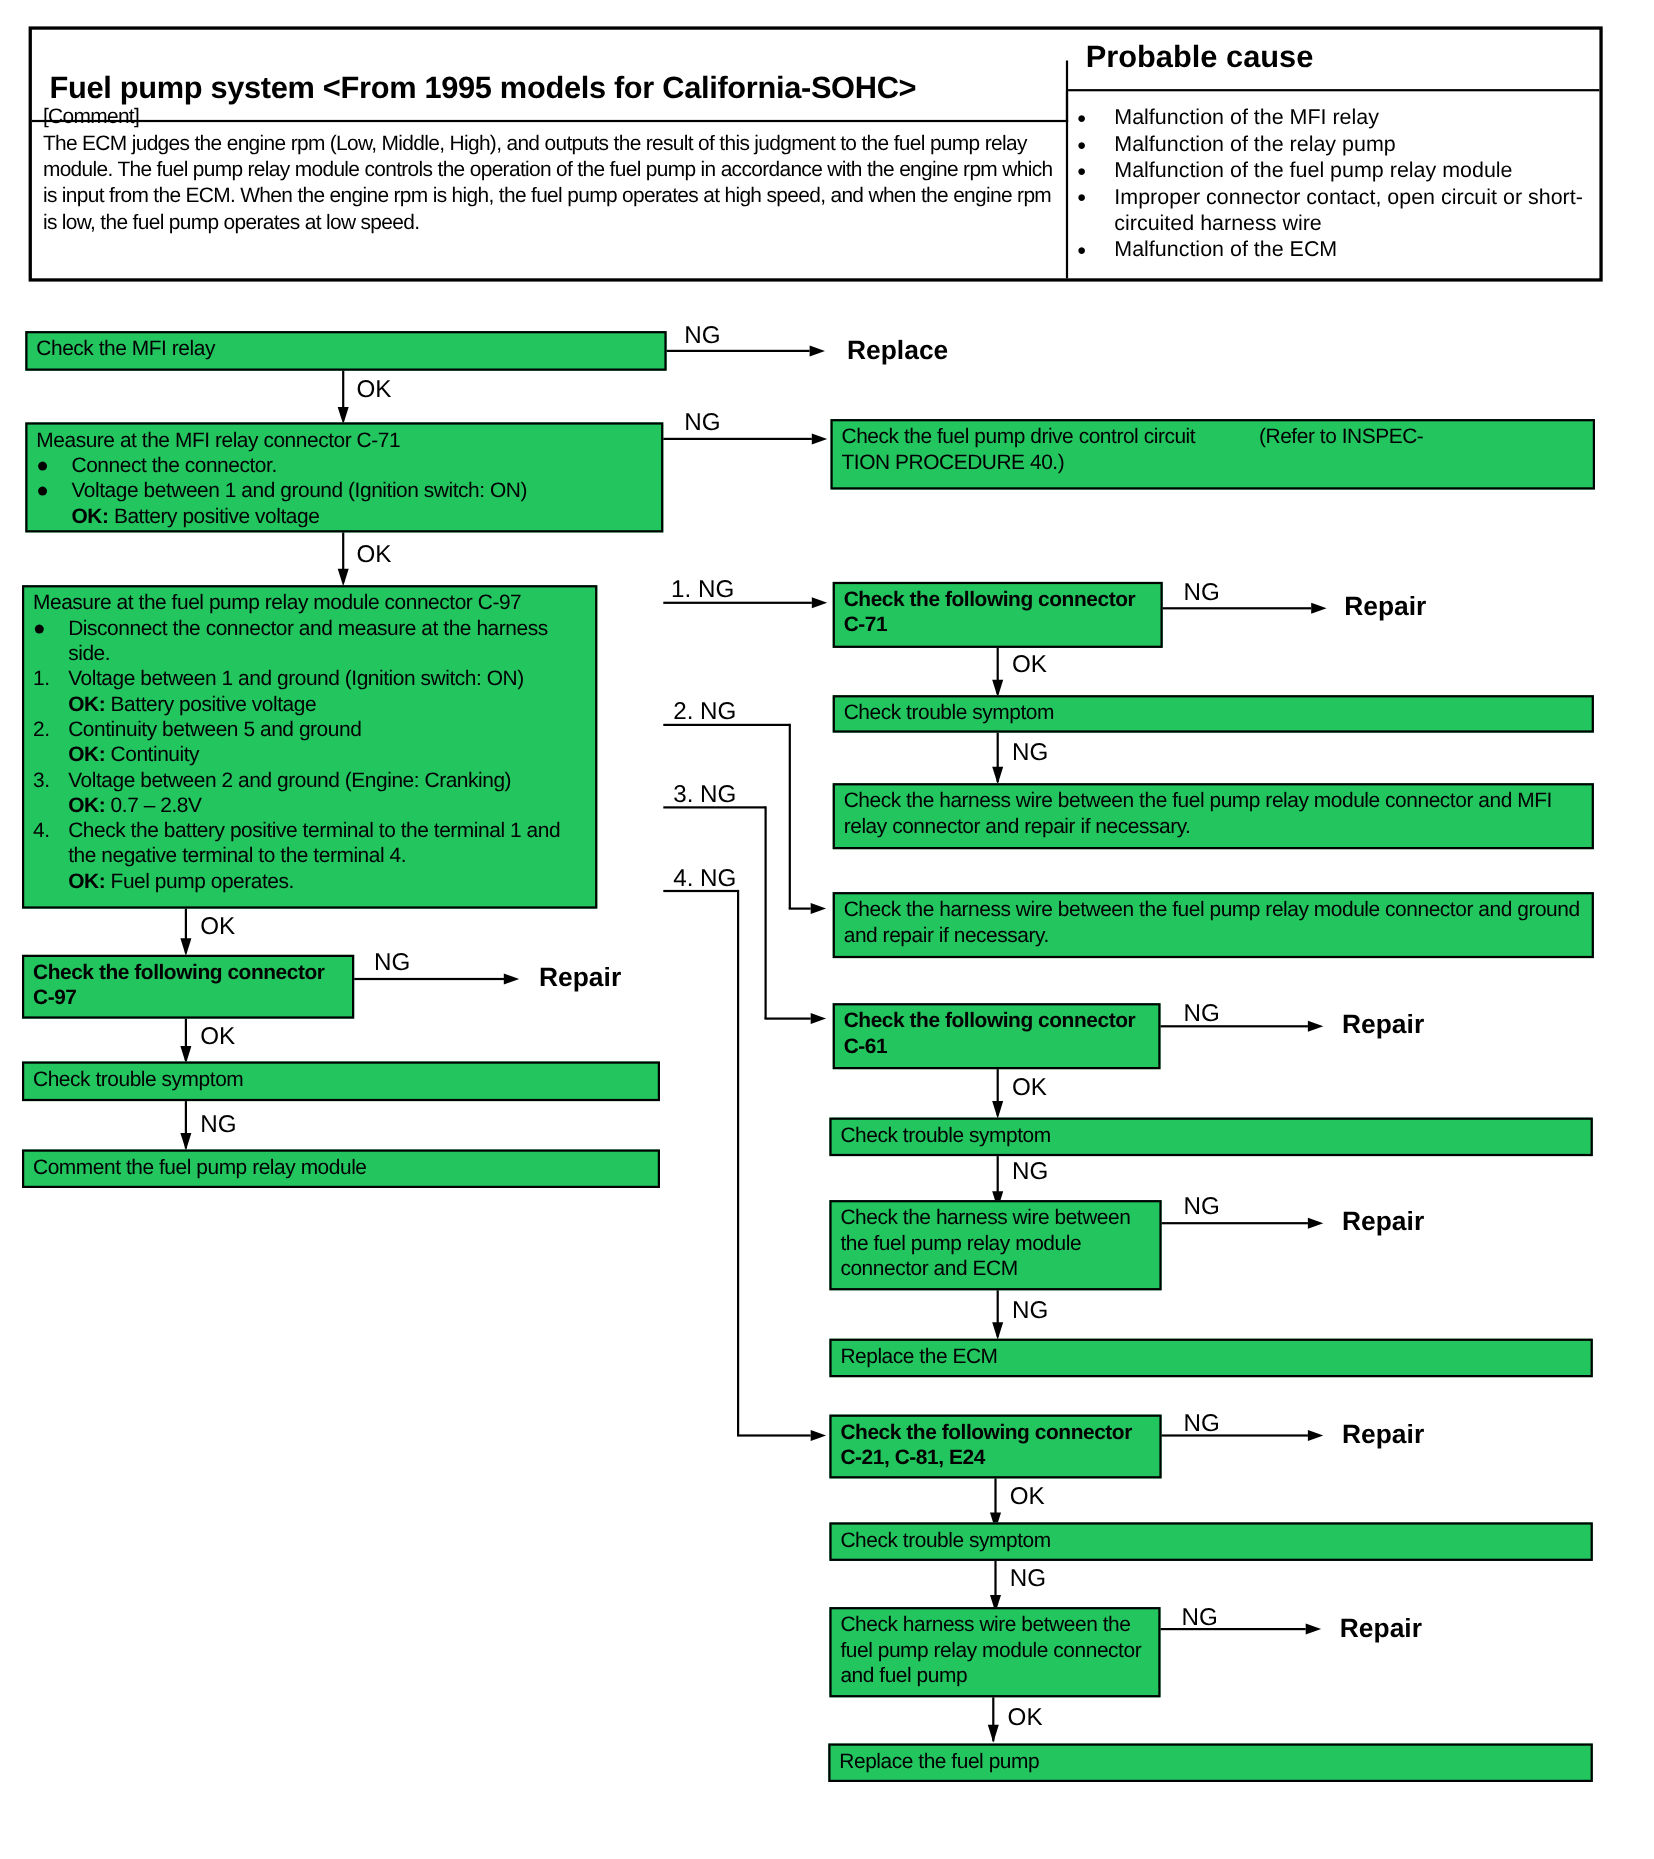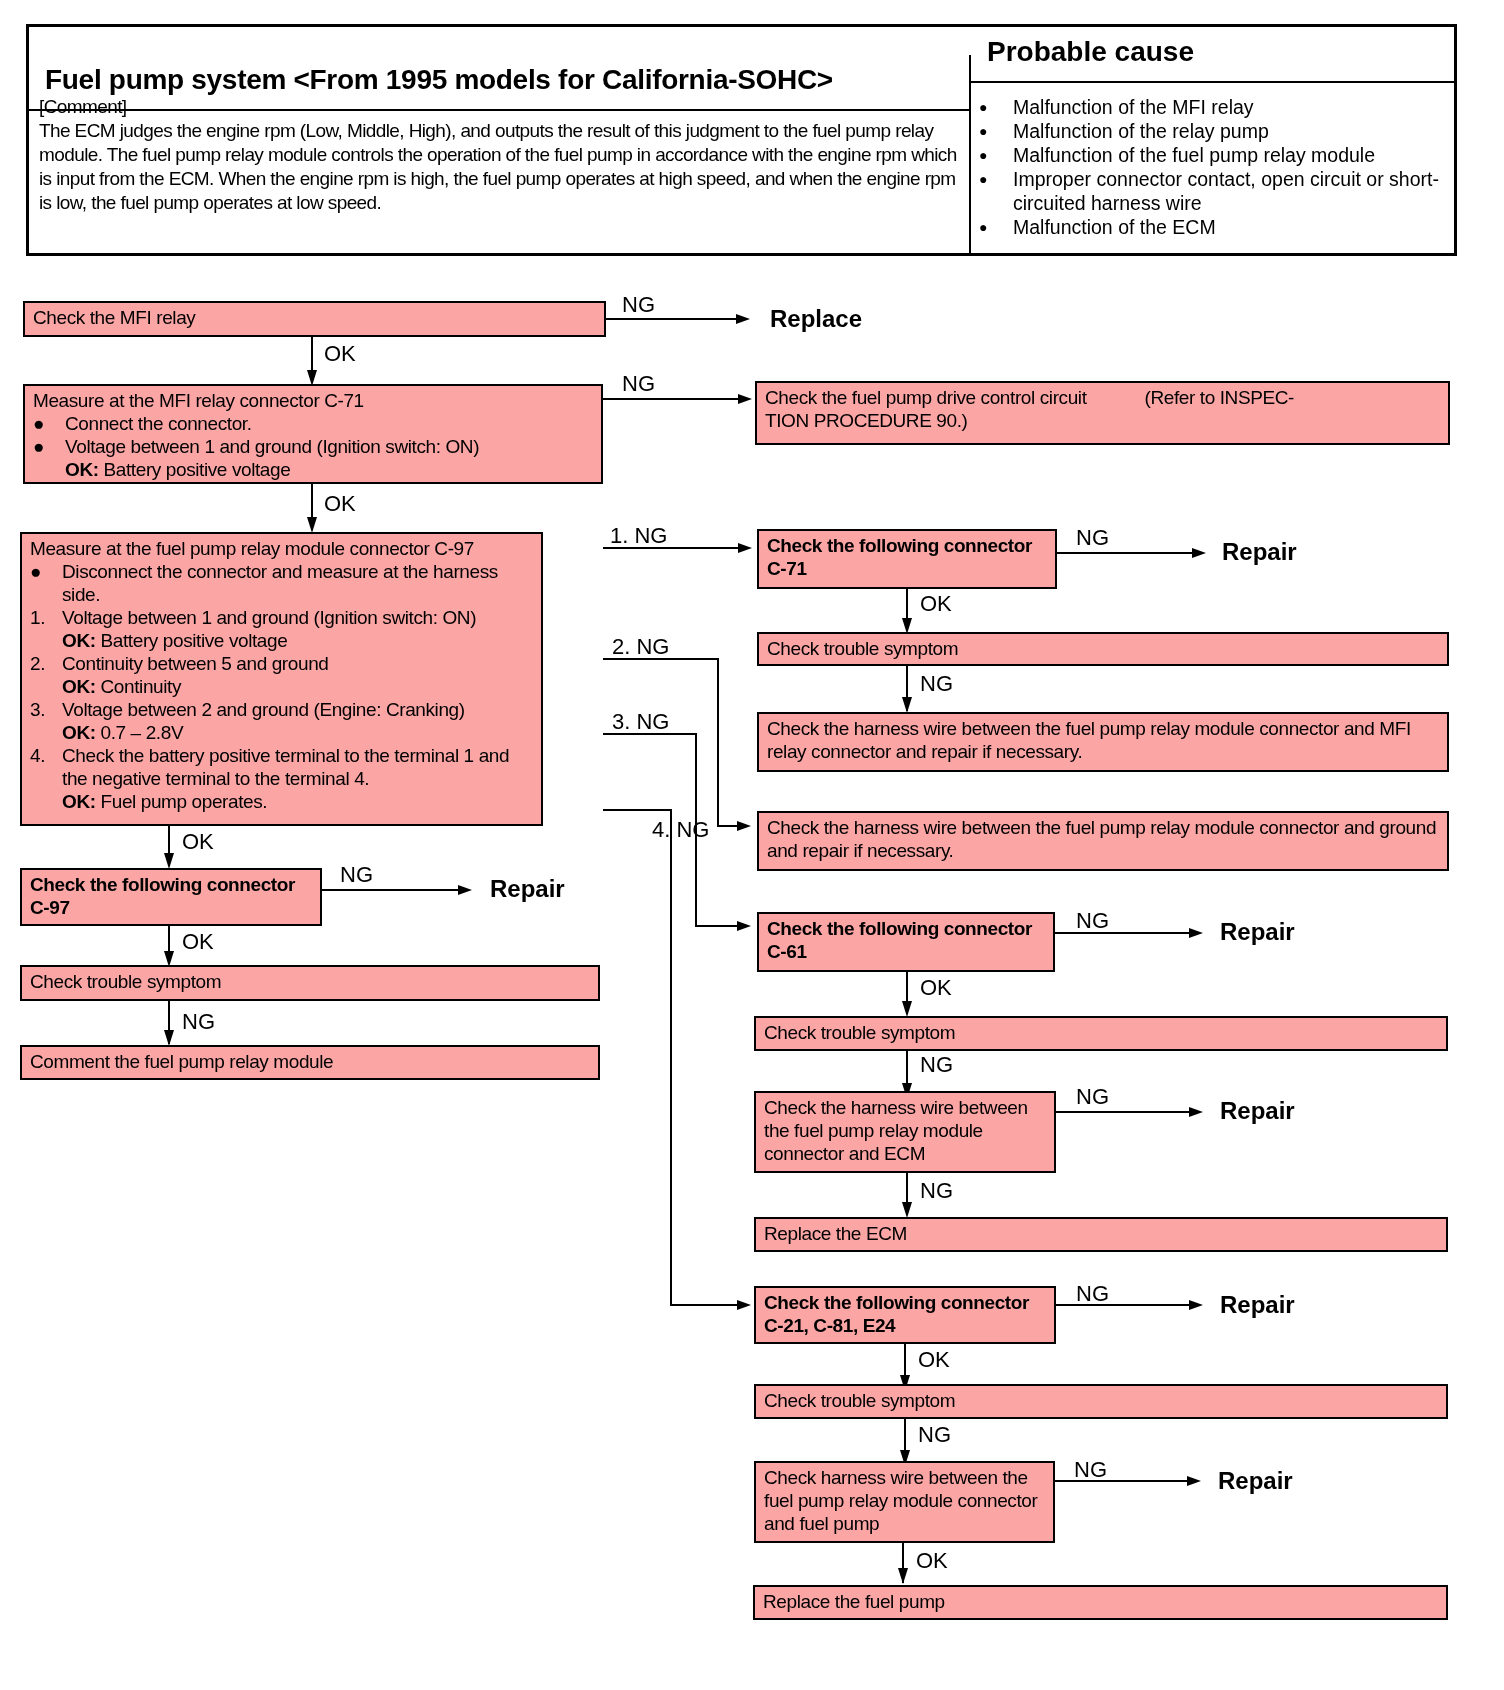--- a/index.html
+++ b/index.html
@@ -1,18 +1,18 @@
 <!DOCTYPE html>
 <html><head>
 <meta charset="utf-8">
 <style>
   * { box-sizing: border-box; margin: 0; padding: 0; }
   html, body { width: 1504px; height: 1690px; background: #ffffff; }
   body { position: relative; font-family: "Liberation Sans", sans-serif; color: #000; overflow: hidden; }
-  .box { position: absolute; border: 2.5px solid #000; background: #fca5a5; font-size: 19px; line-height: 23px; padding: 3px 8px; letter-spacing: -0.4px; }
+  .box { position: absolute; border: 2.5px solid #000; background: #22c55e; font-size: 19px; line-height: 23px; padding: 3px 8px; letter-spacing: -0.4px; }
   .bold { font-weight: bold; }
   .lbl { position: absolute; font-size: 22px; line-height: 22px; font-weight: normal; }
   .term { position: absolute; font-size: 24px; font-weight: bold; line-height: 22px; }
   .hline { position: absolute; height: 2px; background: #000; }
   .vline { position: absolute; width: 2px; background: #000; }
   .arr-r { position: absolute; width: 0; height: 0; border-top: 5px solid transparent; border-bottom: 5px solid transparent; border-left: 14px solid #000; }
   .arr-d { position: absolute; width: 0; height: 0; border-left: 5px solid transparent; border-right: 5px solid transparent; border-top: 16px solid #000; }
   
   .hdr { position: absolute; left: 26px; top: 24px; width: 1431px; height: 232px; border: 3px solid #000; }
   .hdr-left-title { position: absolute; left: 0; top: 0; width: 942px; height: 56px; border-right: 2px solid #000; border-bottom: 2px solid #000; font-size: 28px; font-weight: bold; padding: 9px 16px; letter-spacing: -0.3px; margin-top: 28px; }
@@ -82,21 +82,21 @@
       <span>Voltage between 1 and ground (Ignition switch: ON)</span>
     </div>
   <div class="ind"><b>OK:</b> <span>Battery positive voltage</span></div>
 </div>
 <span class="lbl" style="left:622px; top:373px;">NG</span>
 <div class="hline" style="left:603px; top:398px; width:135px;"></div>
 <div class="arr-r" style="left:738px; top:394px;"></div>
 
 <div class="box" style="left:755px; top:381px; width:695px; height:64px;">
   <div><span>Check the fuel pump drive control circuit</span><span style="margin-left:58px;">(Refer to  INSPEC-</span></div>
-  <div>TION PROCEDURE 90.)</div>
+  <div>TION PROCEDURE 40.)</div>
 </div>
 
 <div class="vline" style="left:311px; top:484px; height:45px;"></div>
 <div class="arr-d" style="left:307px; top:517px;"></div>
 <span class="lbl" style="left:324px; top:493px;">OK</span>
 
 <div class="box" style="left:20px; top:532px; width:523px; height:294px;">
   <div>Measure at the fuel pump relay module connector C-97</div>
   <div class="step">
       <span class="num">●</span>
@@ -133,21 +133,21 @@
 <div class="vline" style="left:717px; top:658px; height:168px;"></div>
 <div class="hline" style="left:717px; top:825px; width:20px;"></div>
 <div class="arr-r" style="left:737px; top:821px;"></div>
 
 <span class="lbl" style="left:612px; top:711px;">3. NG</span>
 <div class="hline" style="left:603px; top:733px; width:93px;"></div>
 <div class="vline" style="left:695px; top:733px; height:193px;"></div>
 <div class="hline" style="left:695px; top:925px; width:42px;"></div>
 <div class="arr-r" style="left:737px; top:921px;"></div>
 
-<span class="lbl" style="left:612px; top:819px;margin-left:40px;">4. NG</span>
+<span class="lbl" style="left:612px; top:787px;">4. NG</span>
 <div class="hline" style="left:603px; top:809px; width:68px;"></div>
 <div class="vline" style="left:670px; top:809px; height:496px;"></div>
 <div class="hline" style="left:670px; top:1304px; width:67px;"></div>
 <div class="arr-r" style="left:737px; top:1300px;"></div>
 
 <div class="vline" style="left:168px; top:826px; height:40px;"></div>
 <div class="arr-d" style="left:164px; top:853px;"></div>
 <span class="lbl" style="left:182px; top:831px;">OK</span>
 
 <div class="box bold" style="left:20px; top:868px; width:302px; height:58px;">

